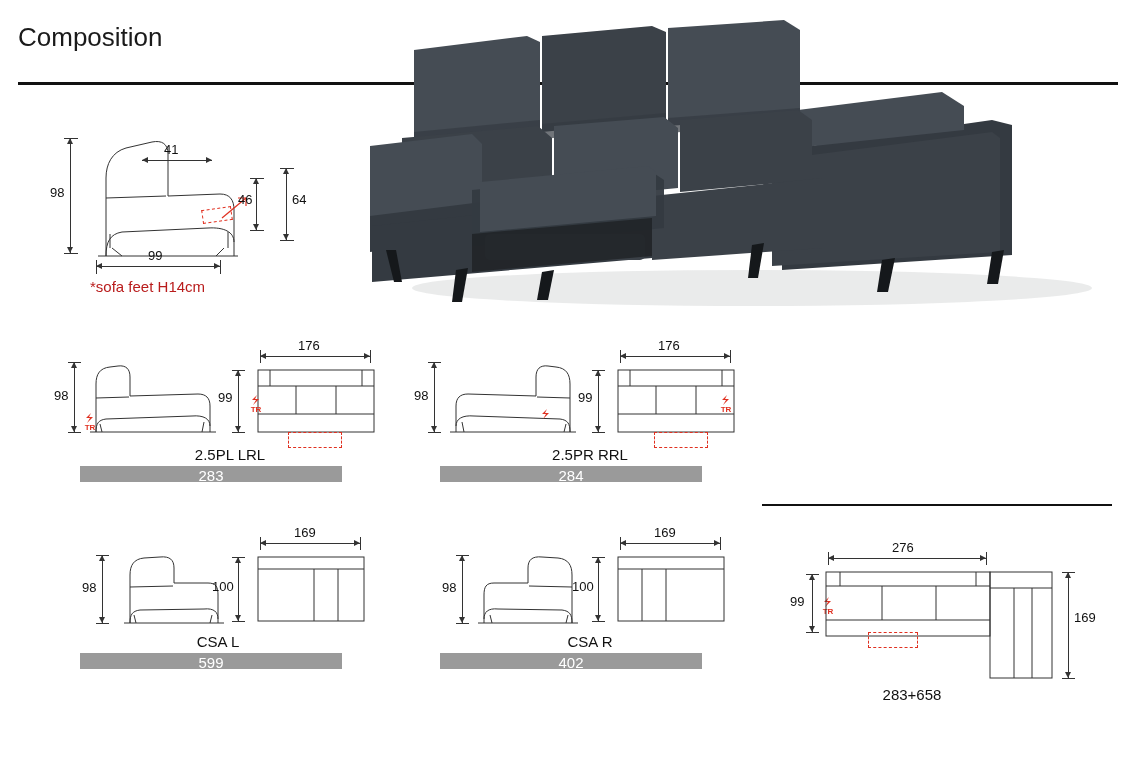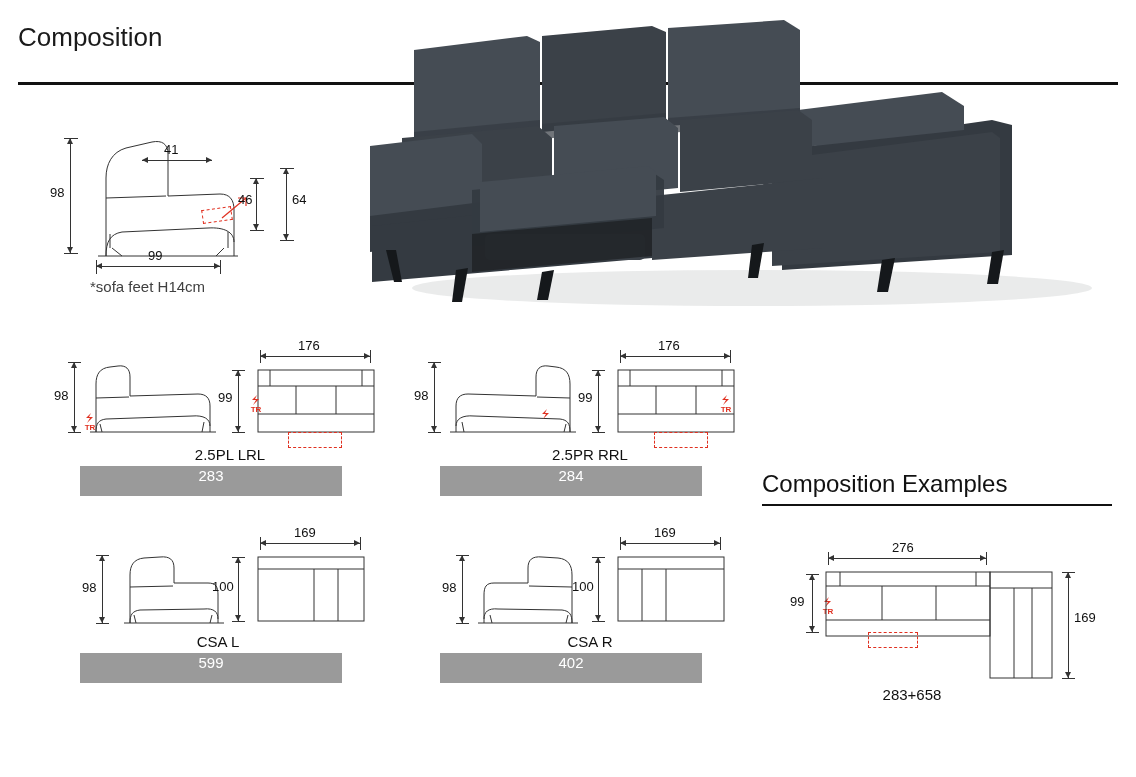--- a/index.html
+++ b/index.html
@@ -55,25 +55,25 @@
     font-size: 15px;
     text-align: center;
     color: #111;
   }
   .code-bar {
     background: #9a9a9a;
     color: #ffffff;
     font-size: 15px;
     text-align: center;
     line-height: 19px;
-    height: 30px;
+    height: 16px;
   }
   .note {
     font-size: 15px;
-    color: #404040;
+    color: #b91c1c;
   }
   .tr-badge {
     font-size: 8px;
     color: #e03020;
     line-height: 7px;
     text-align: center;
     font-weight: bold;
   }
   .section-title {
     font-size: 24px;
@@ -385,21 +385,20 @@
     <rect x="2" y="2" width="106" height="64" fill="none" stroke="#333"></rect>
     <path d="M2,14 L108,14" fill="none" stroke="#333"></path>
     <path d="M26,14 L26,66 M50,14 L50,66" fill="none" stroke="#333"></path>
   </svg>
 
   <div class="label-name abs" style="left:40px; top:108px; width:260px;">CSA R</div>
   <div class="code-bar abs" style="left:20px; top:128px; width:262px;">402</div>
 </div>
 
 <div class="abs" style="left:762px; top:470px; width:350px; height:240px;">
-  <div class="section-title abs" style="left:0px; top:0px;">Composition Examples</div>
   <div class="ln-h" style="left:0px; top:34px; width:350px; height:2px; background:#111;"></div>
 
   <div class="arrowline" style="left:66px; top:88px; width:158px;"></div>
   <div class="tick-v" style="left:66px; top:82px; height:13px;"></div>
   <div class="tick-v" style="left:224px; top:82px; height:13px;"></div>
   <div class="dim abs" style="left:130px; top:70px;">276</div>
 
   <div class="arrowvert" style="left:50px; top:104px; height:58px;"></div>
   <div class="tick-h" style="left:44px; top:104px; width:13px;"></div>
   <div class="tick-h" style="left:44px; top:162px; width:13px;"></div>

